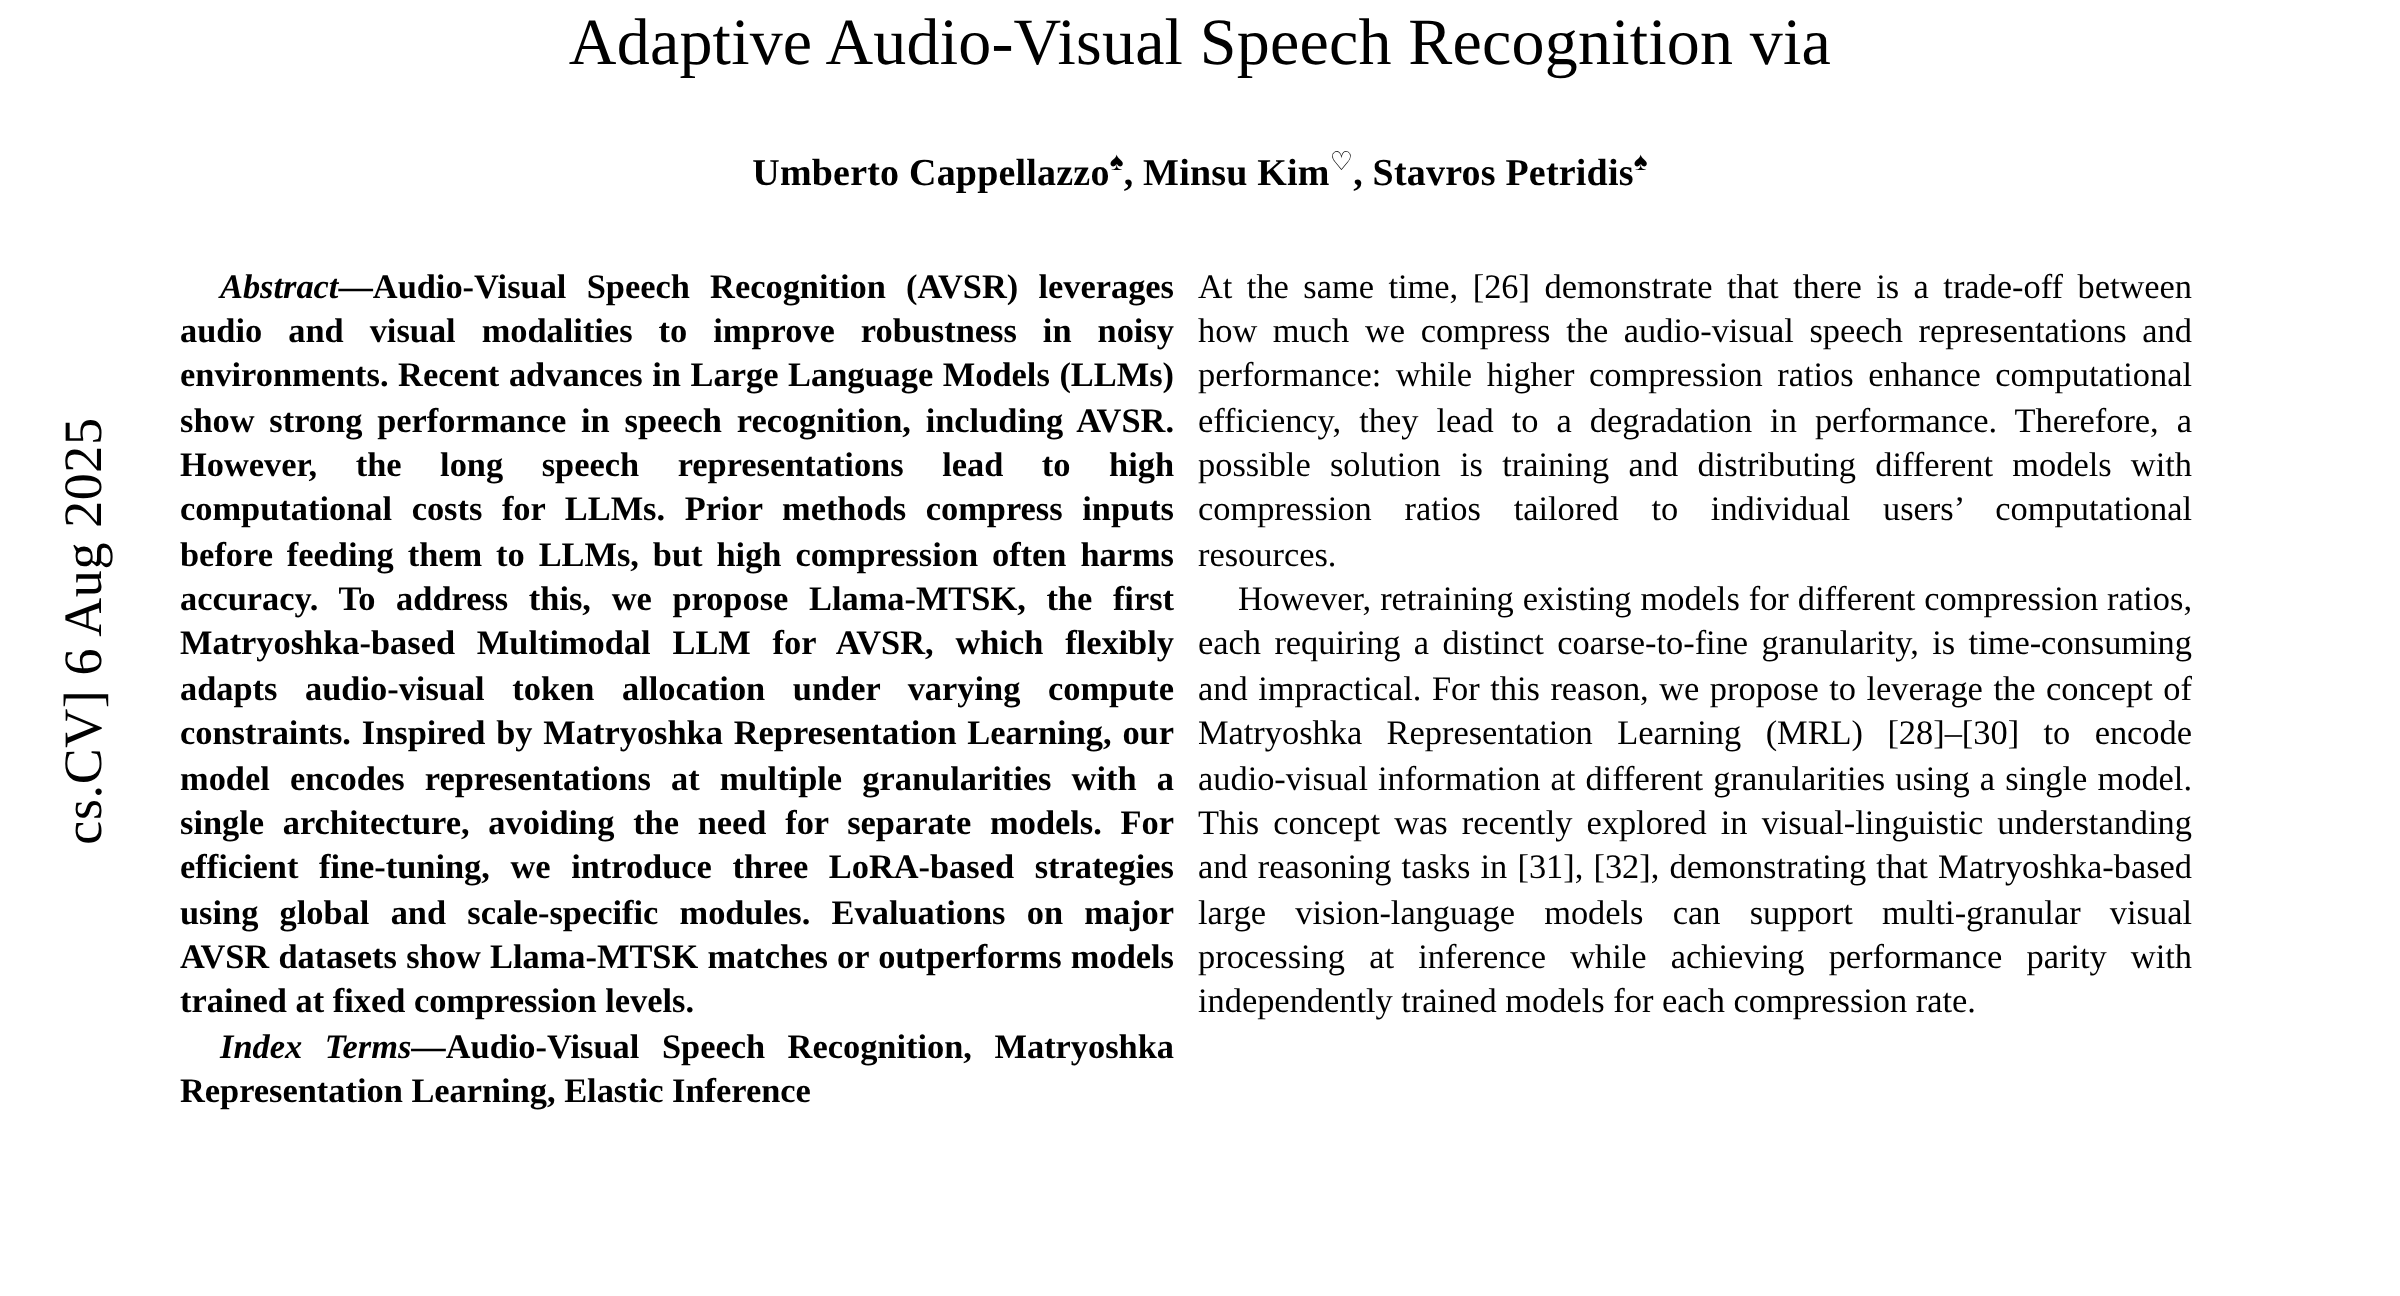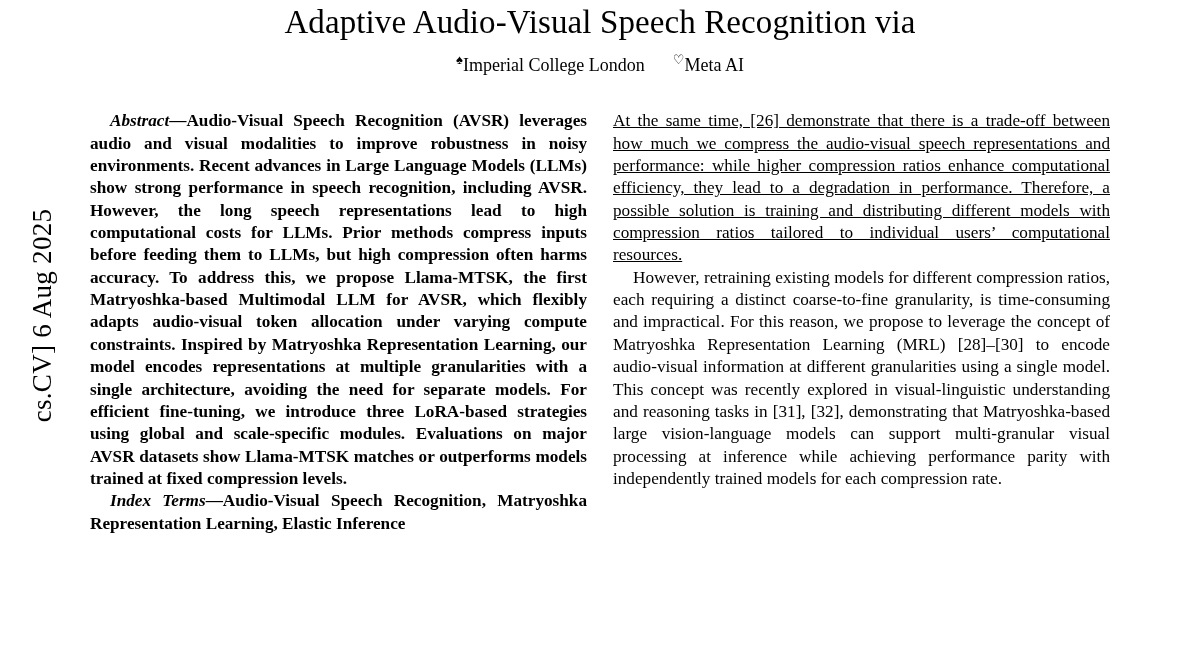--- a/index.html
+++ b/index.html
@@ -67,33 +67,33 @@
     text-align: center;
     font-size: 18px;
     margin-top: 9px;
     font-weight: normal;
   }
   .affils .sep { display: inline-block; width: 28px; }
 
   .columns {
     display: flex;
     margin-top: 34px;
-    gap: 26px;
+    gap: 12px;
   }
   .col {
     width: 497px;
     font-size: 17.2px;
     line-height: 1.30;
     text-align: justify;
   }
   .col p {
     margin: 0;
     text-indent: 20px;
   }
-  .col p.noindent { text-indent: 0; text-decoration: underline; }
+  .col p.noindent { text-indent: 0; }
   .abstract-block {
     font-weight: bold;
     text-align: justify;
   }
   .abstract-block .lead {
     font-style: italic;
     font-weight: bold;
   }
   .indexterms {
     font-weight: bold;
@@ -110,24 +110,24 @@
 <body>
 
 <div class="arxiv-stamp">cs.CV]  6 Aug 2025</div>
 
 <div class="page">
 
   <h1 class="title">
     <span>Adaptive Audio-Visual Speech Recognition via</span>
   </h1>
 
+  <div class="authors">
+    <span>Umberto Cappellazzo</span><sup>♠</sup><span>, </span><span>Minsu Kim</span><sup>♡</sup><span>, </span><span>Stavros Petridis</span><sup>♠</sup>
+  </div>
 
-  <div class="affils">
-    <sup>♠</sup><span>Imperial College London</span><span class="sep"></span><sup>♡</sup><span>Meta AI</span>
-  </div>
 
   <div class="columns">
 
     <div class="col">
       <p class="abstract-block">
         <span class="lead">Abstract</span><span>—</span><span>Audio-Visual Speech Recognition (AVSR) leverages audio and visual modalities to improve robustness in noisy environments. Recent advances in Large Language Models (LLMs) show strong performance in speech recognition, including AVSR. However, the long speech representations lead to high computational costs for LLMs. Prior methods compress inputs before feeding them to LLMs, but high compression often harms accuracy. To address this, we propose Llama-MTSK, the first Matryoshka-based Multimodal LLM for AVSR, which flexibly adapts audio-visual token allocation under varying compute constraints. Inspired by Matryoshka Representation Learning, our model encodes representations at multiple granularities with a single architecture, avoiding the need for separate models. For efficient fine-tuning, we introduce three LoRA-based strategies using global and scale-specific modules. Evaluations on major AVSR datasets show Llama-MTSK matches or outperforms models trained at fixed compression levels.</span>
       </p>
       <p class="indexterms">
         <span class="lead">Index Terms</span><span>—</span><span>Audio-Visual Speech Recognition, Matryoshka Representation Learning, Elastic Inference</span>
       </p>

